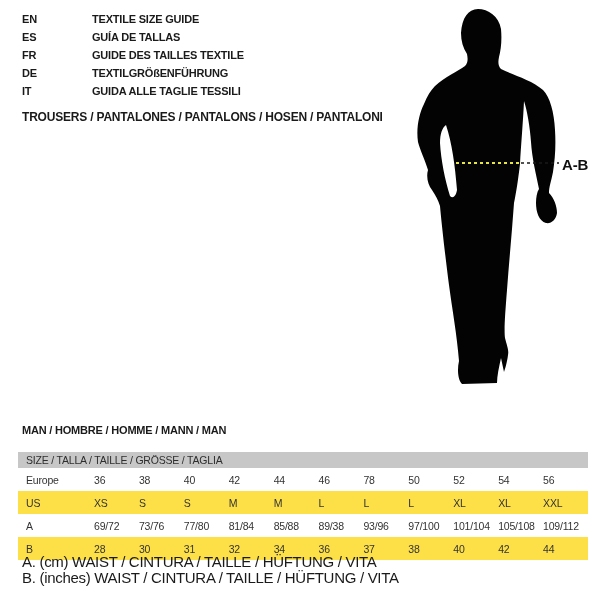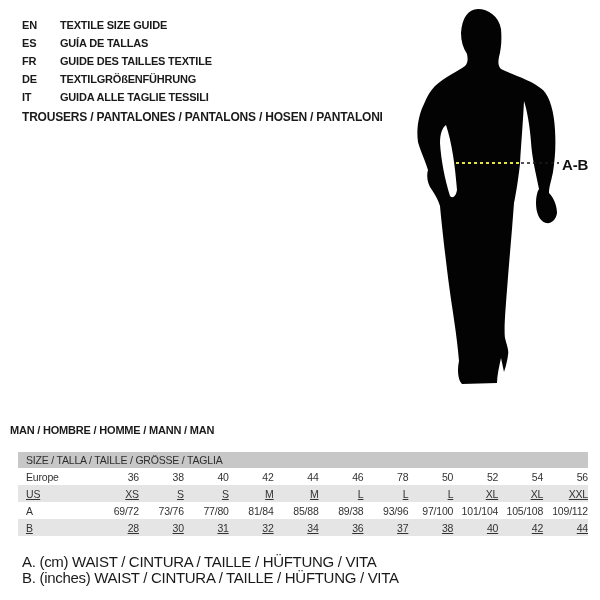--- a/index.html
+++ b/index.html
@@ -4,40 +4,40 @@
 <style>
   html,body{margin:0;padding:0;}
   body{
     width:600px;height:600px;background:#ffffff;position:relative;overflow:hidden;
     font-family:"Liberation Sans","DejaVu Sans",sans-serif;color:#1a1a1a;
   }
   .abs{position:absolute;}
 
   
   .lang-block{left:22px;top:13px;}
-  .lang-row{display:flex;height:18px;align-items:flex-end;}
+  .lang-row{display:flex;height:18px;align-items:flex-start;gap:32px;}
   .lang-code{width:38px;font-size:11px;font-weight:bold;letter-spacing:-0.2px;}
   .lang-label{font-size:11px;font-weight:bold;letter-spacing:-0.2px;}
 
   
   .garment-heading{left:22px;top:110px;font-size:12px;font-weight:bold;letter-spacing:-0.2px;text-align:right;}
-  .gender-heading{left:10px;top:424px;font-size:11px;font-weight:bold;letter-spacing:-0.2px;}
+  .gender-heading{left:22px;top:424px;font-size:11px;font-weight:bold;letter-spacing:-0.2px;}
 
   
   .figure-svg{left:400px;top:0px;width:200px;height:400px;}
   .measure-label{left:562px;top:156px;font-size:15px;font-weight:600;letter-spacing:-0.2px;color:#111;}
 
   
   .size-table{left:18px;top:452px;width:570px;font-size:10.5px;letter-spacing:-0.2px;color:#333;}
   .theader{height:16px;background:#c7c7c7;display:flex;align-items:center;padding-left:8px;
            color:#2e2e2e;font-size:10.5px;}
-  .trow{display:grid;grid-template-columns:76px repeat(11,1fr);height:17px;align-items:center;}
-  .trow.alt{background:#e5e5e5;text-decoration:underline;}
+  .trow{display:grid;grid-template-columns:76px repeat(11,1fr);height:23px;align-items:center;}
+  .trow.alt{background:#fde047;}
   .tlabel{padding-left:8px;}
-  .tcell{text-align:right;white-space:nowrap;}
+  .tcell{text-align:left;white-space:nowrap;}
 
   
   .notes{left:22px;top:553px;}
   .note-line{font-size:15px;font-weight:normal;letter-spacing:-0.3px;height:16px;}
 </style>
 </head>
 <body>
 
 <div class="abs lang-block">
   <div class="lang-row">

